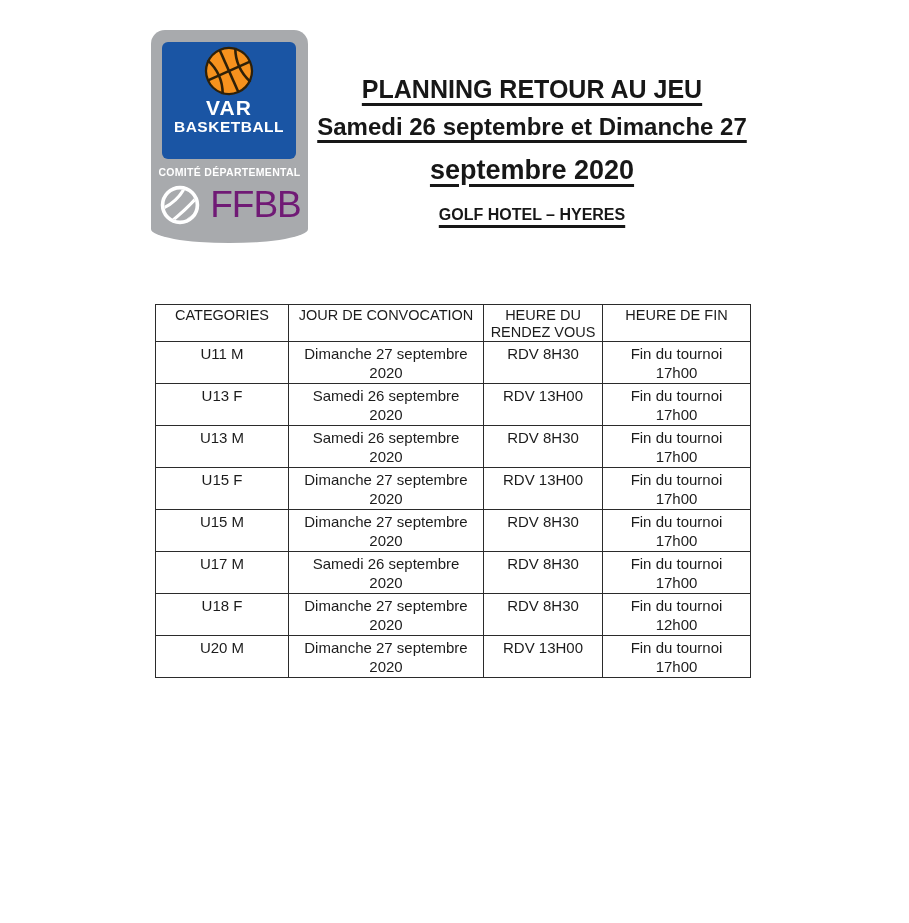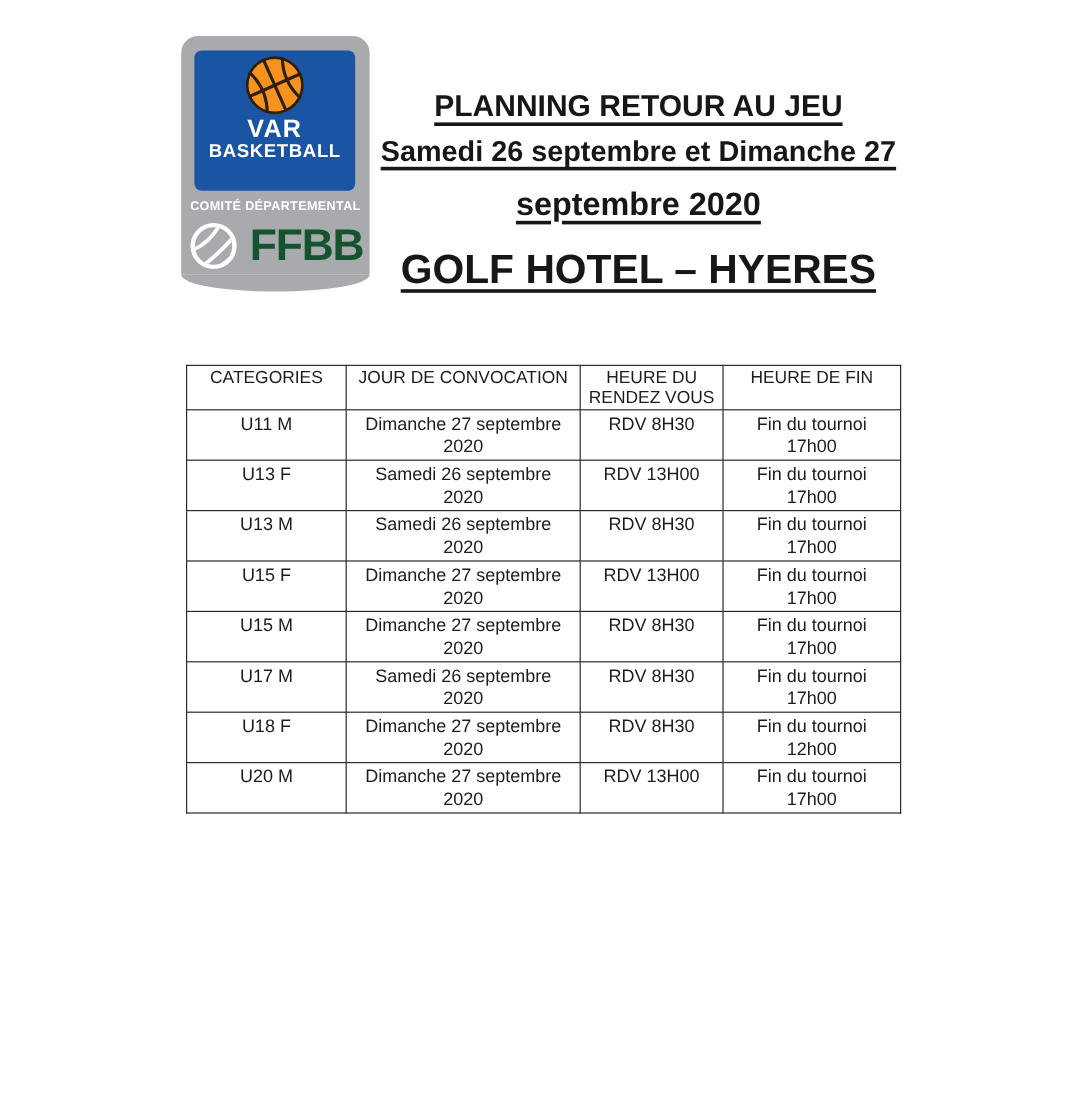--- a/index.html
+++ b/index.html
@@ -35,34 +35,34 @@
   .logo-committee{
     position:absolute;left:0;top:136px;width:100%;text-align:center;
     color:#ffffff;font-weight:bold;font-size:10.5px;letter-spacing:0.3px;
   }
   .logo-ffbb-row{
     position:absolute;left:0;top:152px;width:100%;height:46px;
     display:flex;align-items:center;justify-content:center;gap:8px;
   }
   .ffbb-icon{display:block;line-height:0;}
   .ffbb-text{
-    color:#14532d;font-weight:bold;font-size:37px;line-height:44px;
+    color:#701a75;font-weight:normal;font-size:37px;line-height:44px;
     letter-spacing:-1px;
   }
 
   
   .doc-title{
     position:absolute;left:155px;width:754px;text-align:center;
     font-weight:bold;color:#171717;
     text-decoration:underline;text-decoration-thickness:2.5px;text-underline-offset:5px;
   }
   .t1{top:63px;font-size:25px;margin-top:12px;}
   .t2{top:113px;font-size:24px;}
   .t3{top:155px;font-size:27px;}
-  .t4{top:206px;font-size:34px;}
+  .t4{top:206px;font-size:16px;}
 
   
   table.planning{
     position:absolute;left:155px;top:304px;width:595px;
     border-collapse:collapse;table-layout:fixed;
     font-size:15px;color:#1c1c1c;padding-left:12px;
   }
   .planning th,.planning td{
     border:1px solid #2b2b2b;text-align:center;vertical-align:top;
     white-space:pre-line;overflow:hidden;

